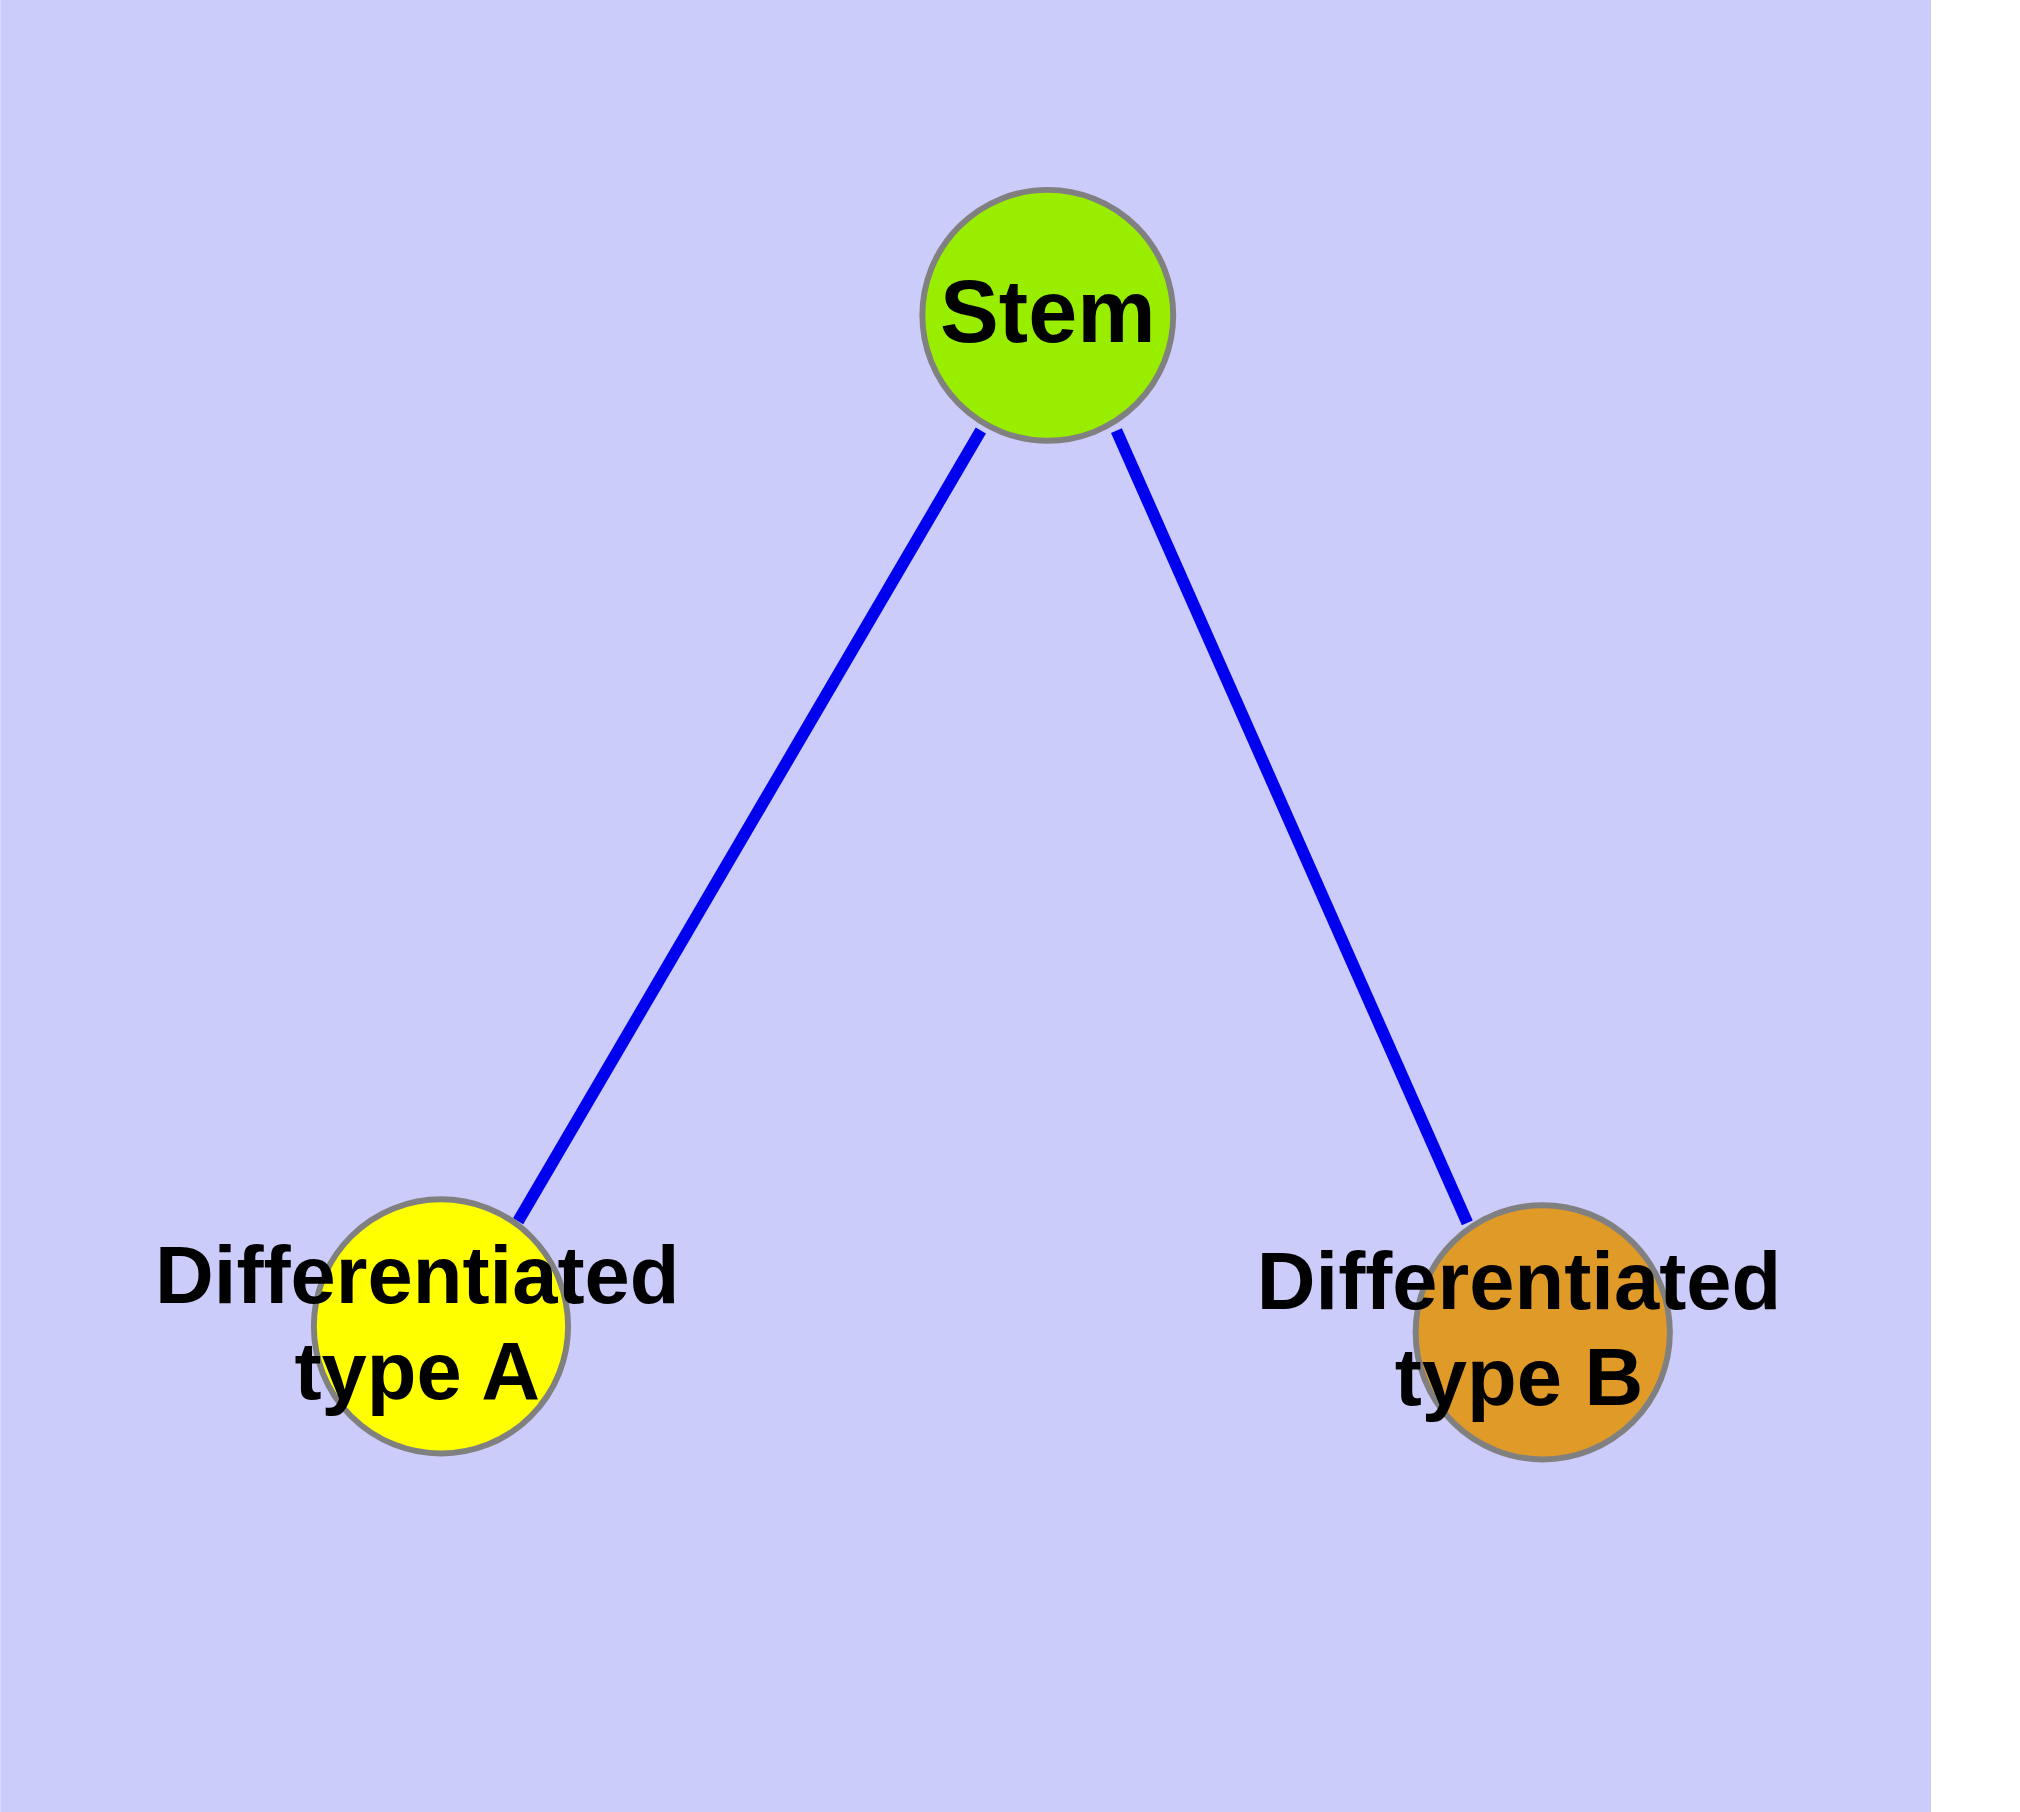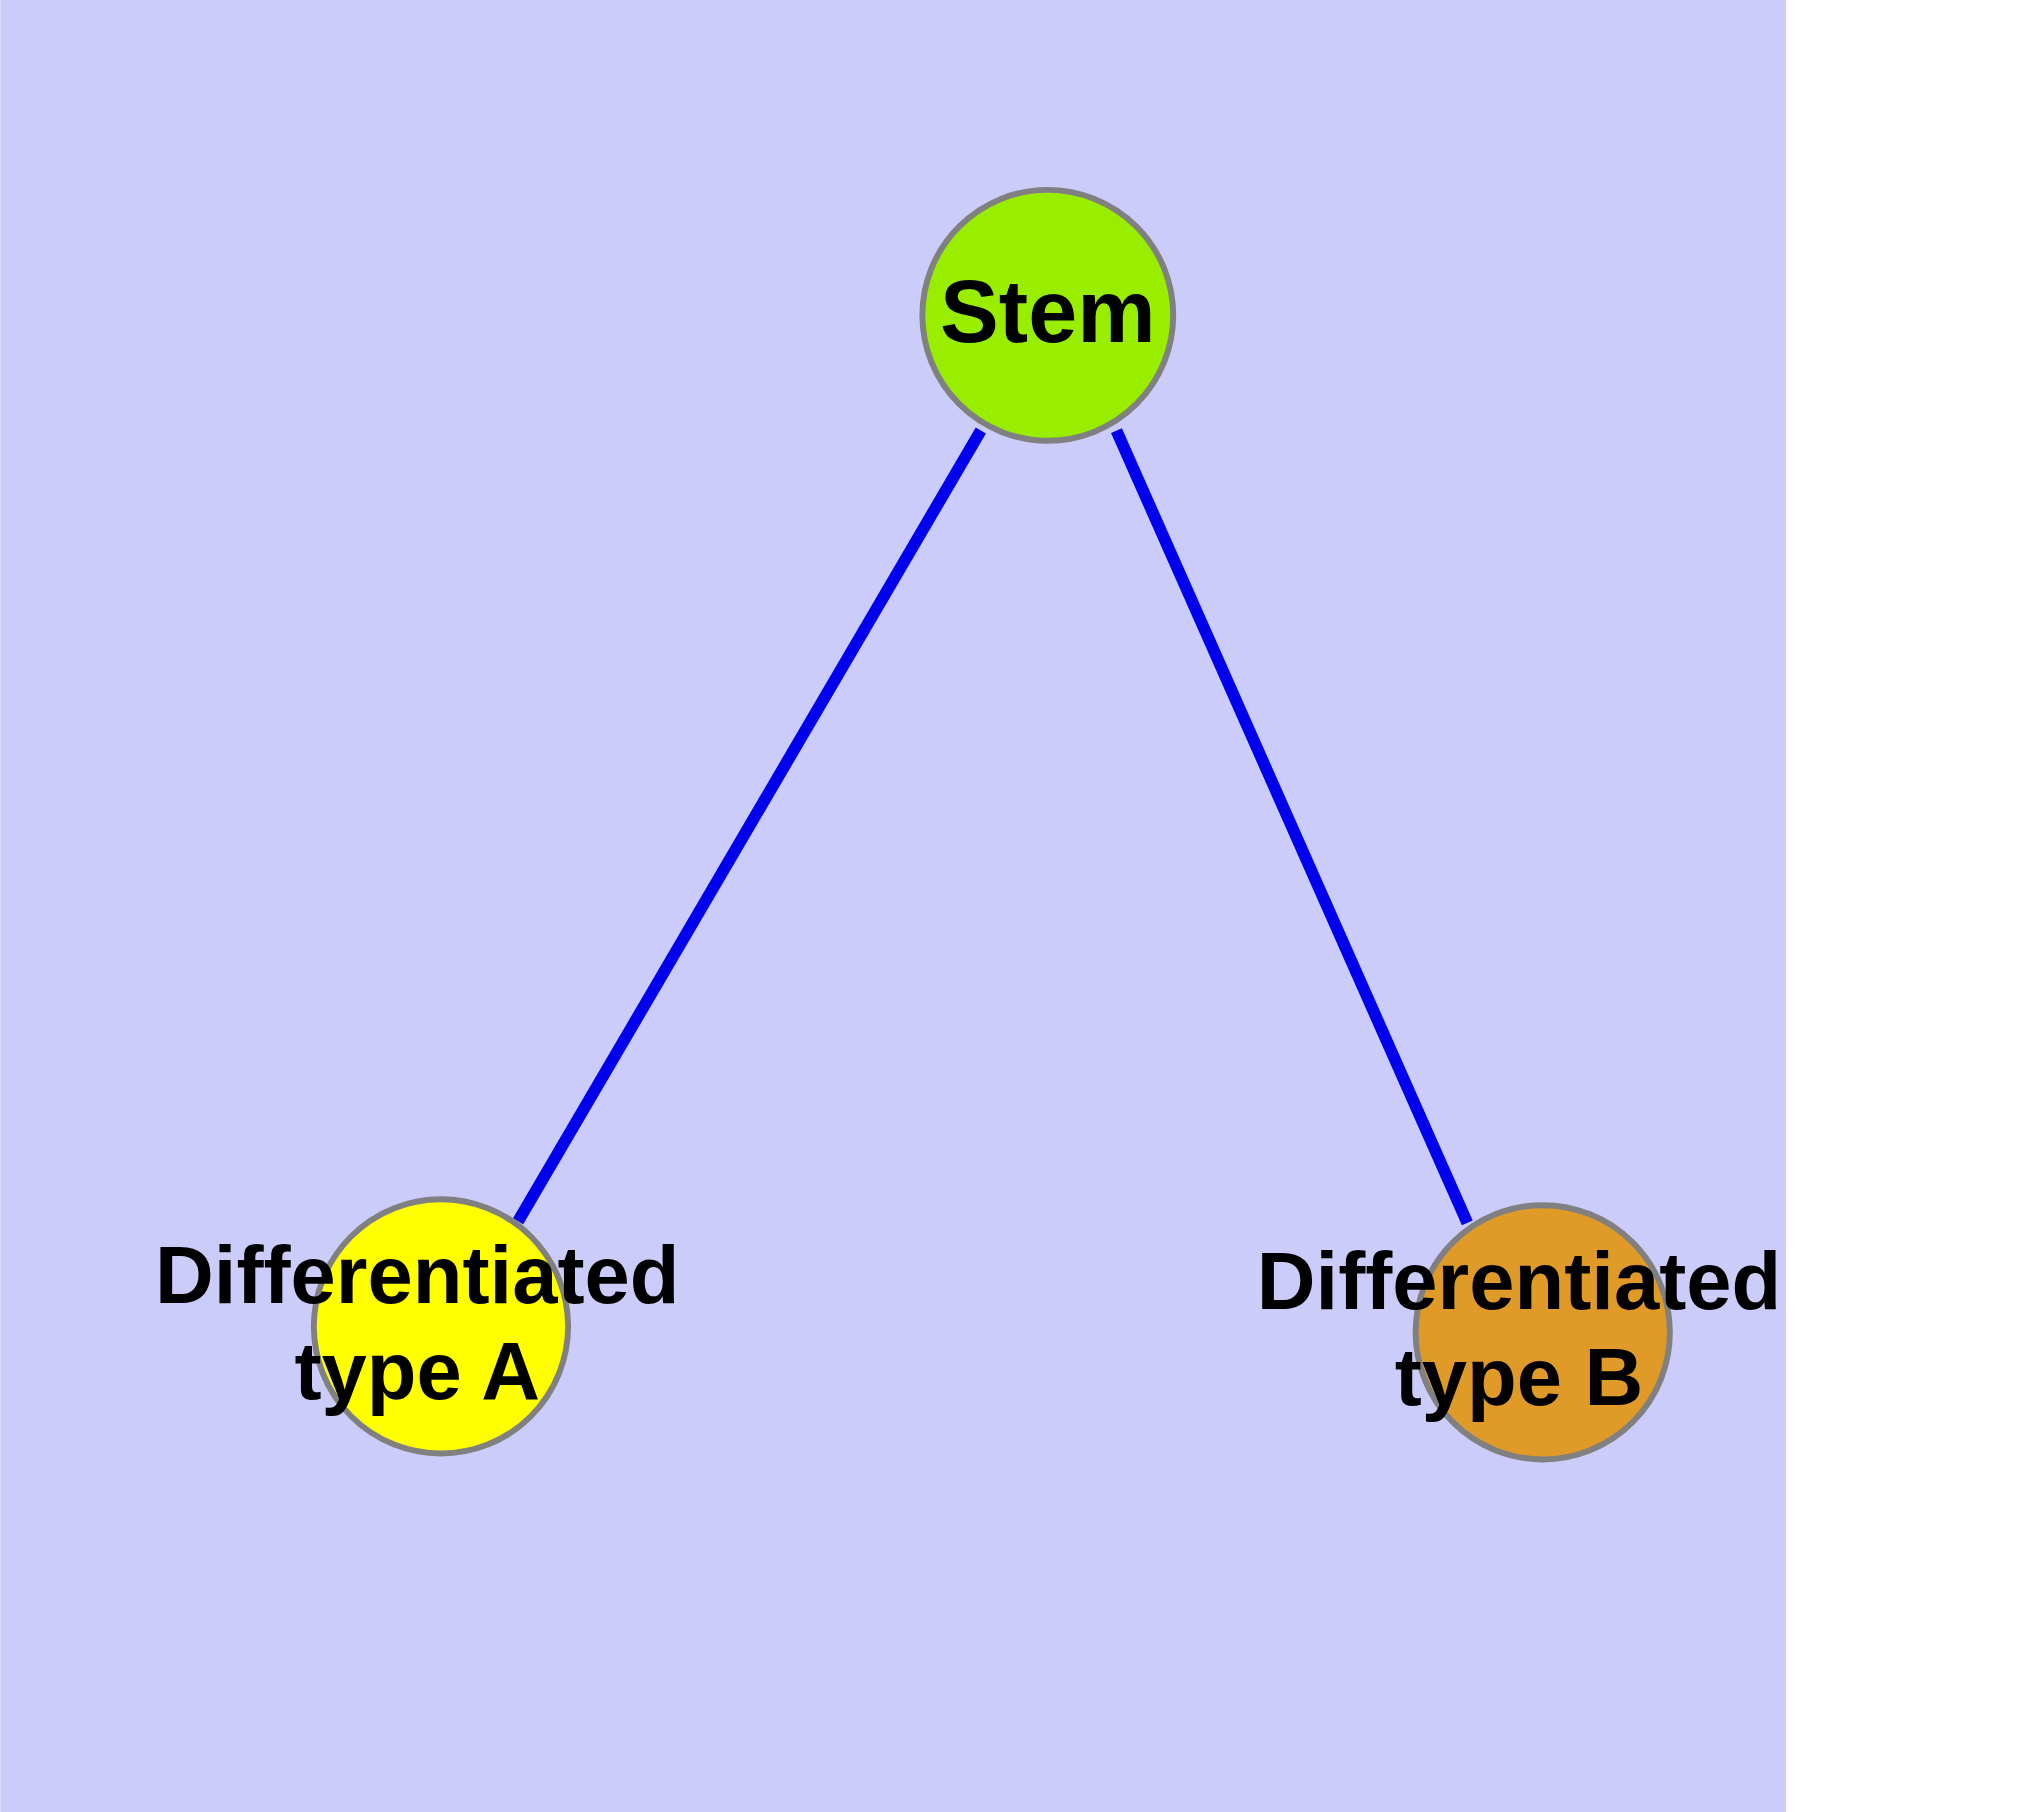--- a/index.html
+++ b/index.html
@@ -39,21 +39,21 @@
   .node-label-big {
     font-size: 104px;
   }
   .node-label-wide {
     font-size: 96px;
   }
 </style>
 </head>
 <body>
 
-<div id="canvas" style="width: 1786px; height: 1812px;">
+<div id="canvas" style="width: 1931px; height: 1812px;">
   <svg id="graph-svg" viewBox="0 0 2384 2138" xmlns="http://www.w3.org/2000/svg" style="width: 2021px; height: 1812px;">
 
     <rect id="bg-rect" x="0" y="0" width="2384" height="2138" fill="#ccccfa"></rect>
 
     <g>
       <line class="edge-line" id="edge-0" x1="1157" y1="508" x2="611" y2="1441" stroke="#0000ee" stroke-width="14"></line>
       <line class="edge-line" id="edge-1" x1="1317" y1="508" x2="1731" y2="1443" stroke="#0000ee" stroke-width="14"></line>
     </g>
 
     <g>

